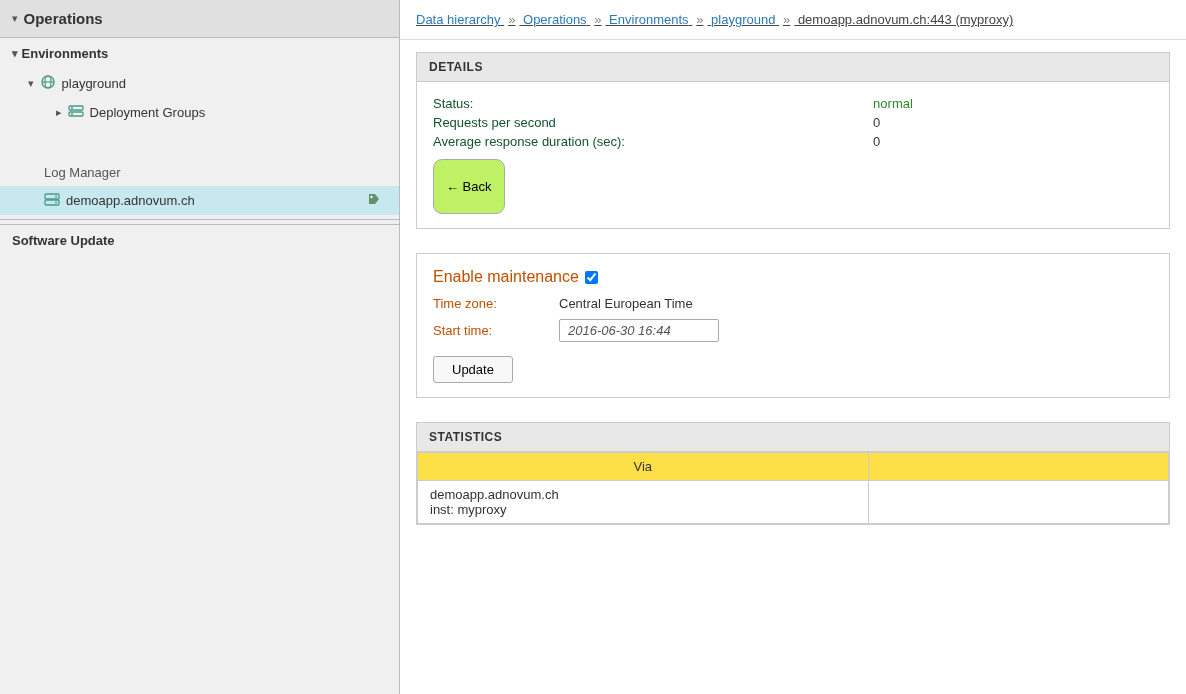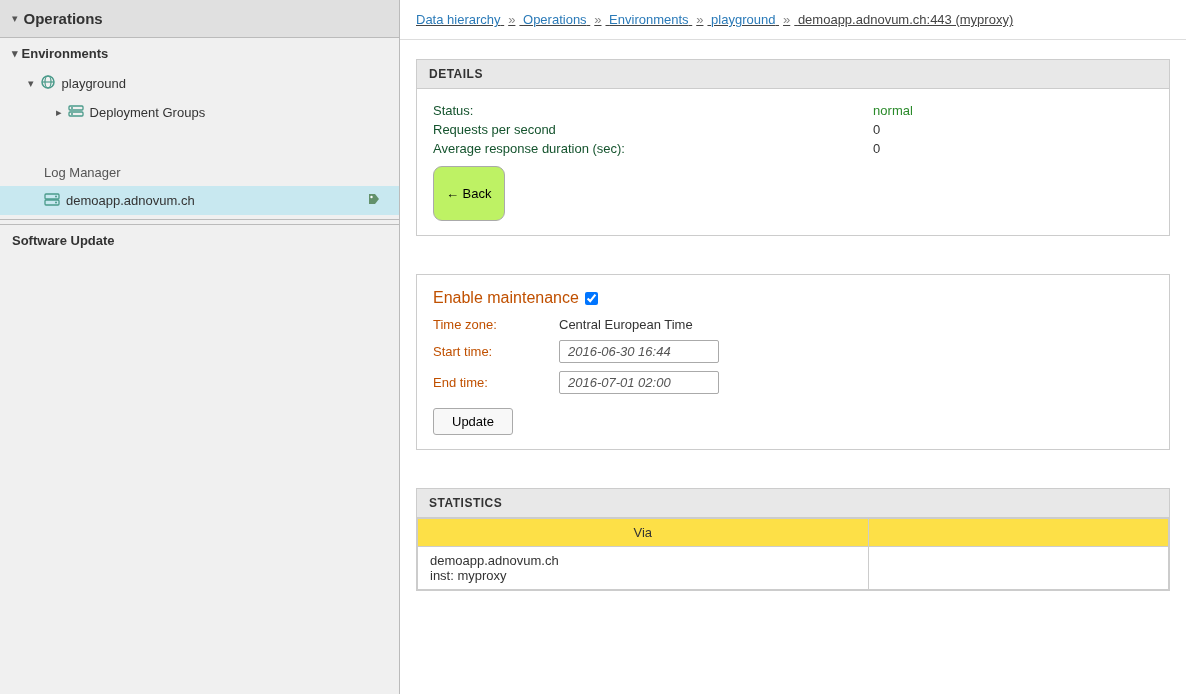--- a/index.html
+++ b/index.html
@@ -117,21 +117,21 @@
     }
 
     .breadcrumb-bar a {
       color: #2a7ab8;
       text-decoration: none;
     }
 
     .breadcrumb-sep { margin: 0 4px; color: #888; }
 
     .section-block {
-      margin: 19px 16px;
+      margin: 12px 16px;
       border: 1px solid #ccc;
       background: #fff;
     }
 
     .section-header {
       background: #e8e8e8;
       padding: 7px 12px;
       font-weight: bold;
       font-size: 12px;
       letter-spacing: 0.5px;
@@ -369,24 +369,20 @@
       <div class="field-row">
         <span class="field-label">Time zone:</span>
         <span class="field-value">Central European Time</span>
       </div>
 
       <div class="field-row">
         <span class="field-label">Start time:</span>
         <input type="text" class="datetime-input" value="2016-06-30 16:44" style="">
       </div>
 
-      <div class="field-row">
-        <span class="field-label">End time:</span>
-        <input type="text" class="datetime-input" value="2016-07-01 02:00" style="">
-      </div>
 
       <button class="update-btn">Update</button>
     </div>
   </div>
 
   <div class="section-block">
     <div class="section-header">STATISTICS</div>
     <div class="section-body" style="padding: 0;">
       <table class="stats-table">
         <thead>

